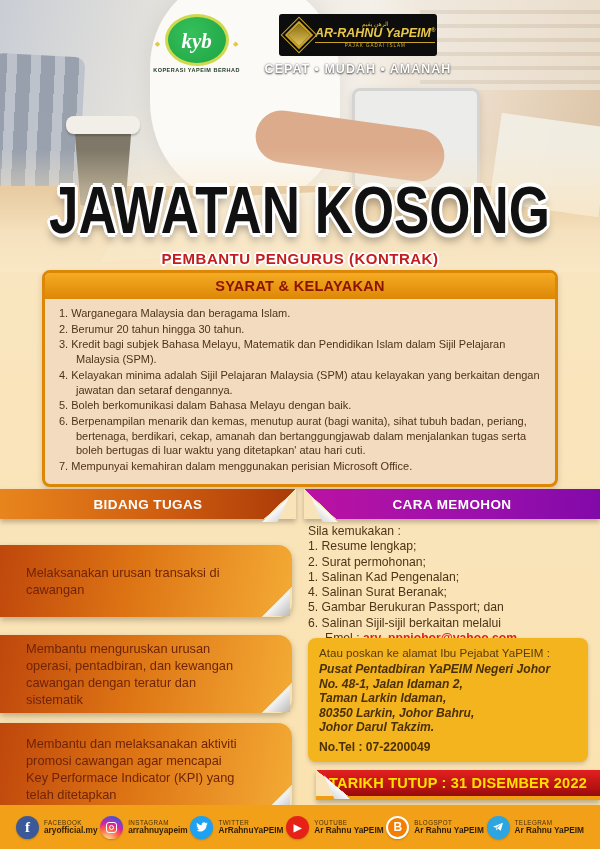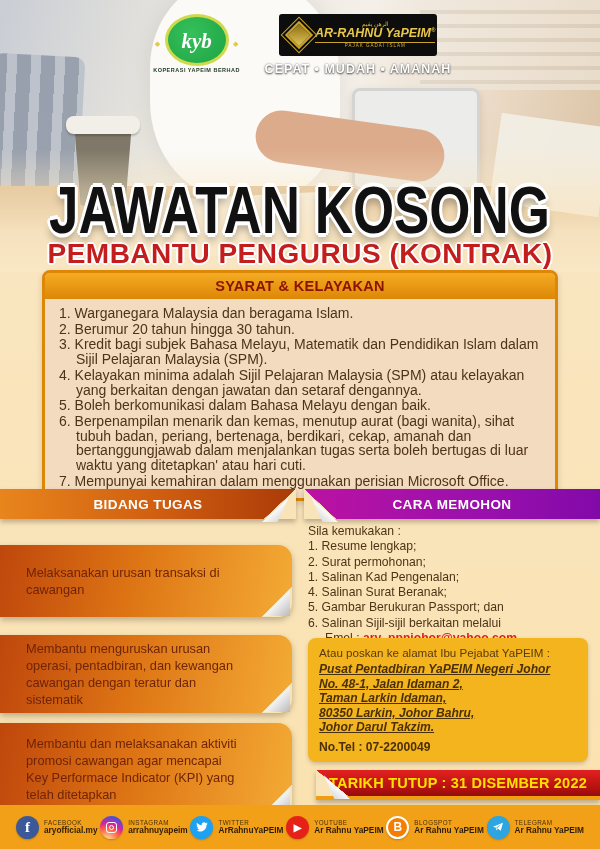--- a/index.html
+++ b/index.html
@@ -53,28 +53,28 @@
     border-bottom:1px solid #c9a227;padding-bottom:2px;}
   .arr-reg{font-size:6px;vertical-align:super;}
   .arr-tag{color:#d8b63a;font-size:4.5px;letter-spacing:1px;margin-top:1px;}
   .tagline{margin-top:6px;color:#fff;font-weight:bold;font-size:12.5px;letter-spacing:1px;
     text-shadow:0 1px 2px rgba(40,40,40,.8),0 0 2px rgba(40,40,40,.5);}
   
   .title-wrap{position:absolute;top:172px;left:0;width:600px;text-align:center;}
   .main-title{display:inline-block;font-size:54px;font-weight:900;color:#111;letter-spacing:0;
     transform:scale(.98,1.22);transform-origin:center top;white-space:nowrap;
     text-shadow:-3px 0 #fff,3px 0 #fff,0 -3px #fff,0 3px #fff,-2px -2px #fff,2px -2px #fff,-2px 2px #fff,2px 2px #fff,0 6px 8px rgba(0,0,0,.35);}
-  .sub-title{margin-top:4px;font-size:28px;font-weight:bold;color:#c41d1d;letter-spacing:.5px;
+  .sub-title{margin-top:16px;font-size:15px;font-weight:bold;color:#c41d1d;letter-spacing:.5px;
     text-shadow:-2px 0 #fff,2px 0 #fff,0 -2px #fff,0 2px #fff,-1px -1px #fff,1px -1px #fff,-1px 1px #fff,1px 1px #fff;}
   
   .syarat{position:absolute;left:42px;top:270px;width:516px;background:#f2dbbf;
     border:3px solid #dd8706;border-radius:8px;overflow:hidden;box-shadow:0 3px 6px rgba(0,0,0,.15);}
   .syarat-head{background:linear-gradient(180deg,#f4ab22,#dd8706);color:#8a1200;font-weight:bold;
     font-size:14.5px;text-align:center;padding:5px 0;letter-spacing:.3px;}
-  .syarat-body{padding:7px 14px 9px 14px;color:#4f3317;font-size:14px;line-height:14.7px;}
+  .syarat-body{padding:7px 14px 9px 14px;color:#4f3317;font-size:11px;line-height:14.7px;}
   .syarat-body div{padding-left:17px;text-indent:-17px;margin-bottom:1px;}
   
   .ribbon{position:absolute;height:30px;display:flex;align-items:center;justify-content:center;
     color:#fff;font-weight:bold;font-size:13.5px;letter-spacing:.4px;box-shadow:0 3px 5px rgba(0,0,0,.25);}
   .rb-bidang{left:0;top:489px;width:296px;background:linear-gradient(90deg,#e8851c 0%,#cf5d10 55%,#aa3a08 100%);}
   .rb-cara{left:304px;top:489px;width:296px;background:linear-gradient(90deg,#bb12a2 0%,#9a10ad 60%,#8209a8 100%);}
   .cut-r{position:absolute;right:0;top:0;width:32px;height:100%;
     background:linear-gradient(to bottom right,rgba(0,0,0,0) 49.5%,#f9e4ba 50%);}
   .flap-r{position:absolute;right:4px;bottom:-3px;width:30px;height:26px;
     background:linear-gradient(to top left,#bdbdbd 0%,#fff 55%,#e9e9e9 100%);
@@ -100,21 +100,21 @@
   
   .cara-list{position:absolute;left:308px;top:524px;width:282px;color:#4f3317;font-size:12.2px;line-height:15.3px;}
   .cara-list div{padding-left:17px;text-indent:-17px;}
   .cara-list .intro{padding-left:0;text-indent:0;}
   .email-line{padding-left:17px !important;text-indent:0 !important;}
   .email-label{color:#4f3317;}
   .email-val{color:#e01f1f;font-weight:bold;}
   .postal{position:absolute;left:308px;top:638px;width:280px;background:#f4b41d;border-radius:8px;
     padding:8px 11px;color:#4a3008;box-shadow:0 2px 4px rgba(0,0,0,.18);}
   .postal-intro{font-size:11.6px;margin-bottom:3px;color:#5a3a0e;}
-  .postal-line{font-size:12.1px;font-weight:bold;font-style:italic;line-height:14.6px;text-decoration:underline;}
+  .postal-line{font-size:12.1px;font-weight:bold;font-style:italic;line-height:14.6px;}
   .postal-tel{font-size:12.1px;font-weight:bold;margin-top:5px;}
   .deadline{left:316px;top:770px;width:284px;height:30px;justify-content:center;
     background:linear-gradient(180deg,#e32020 0%,#b51111 70%,#930c0c 100%);
     border-bottom:4px solid #ef9d12;color:#ffe100;font-size:14.5px;letter-spacing:.2px;}
   
   .footer{position:absolute;left:0;bottom:0;width:600px;height:44px;background:#f2a018;
     display:flex;align-items:center;justify-content:space-between;padding:0 16px;}
   .soc{display:flex;align-items:center;gap:5px;}
   .soc-ic{width:23px;height:23px;border-radius:50%;display:flex;align-items:center;justify-content:center;
     color:#fff;font-weight:bold;flex:0 0 auto;box-shadow:0 1px 2px rgba(0,0,0,.2);}

